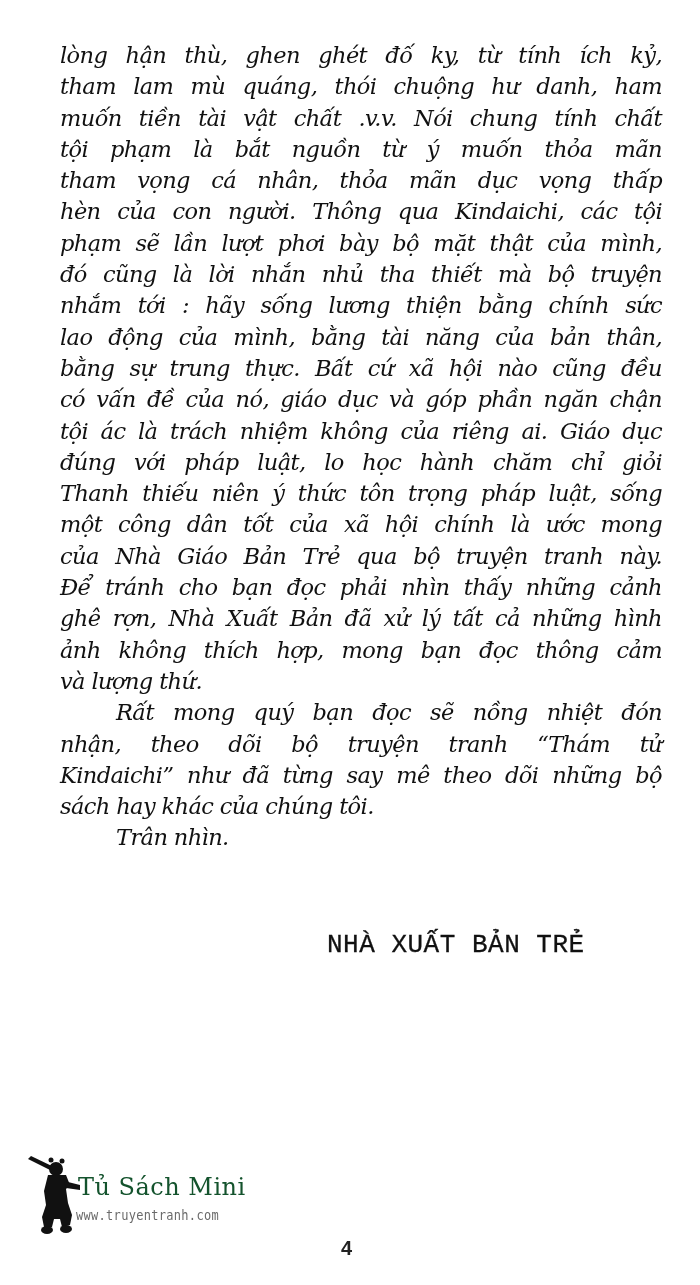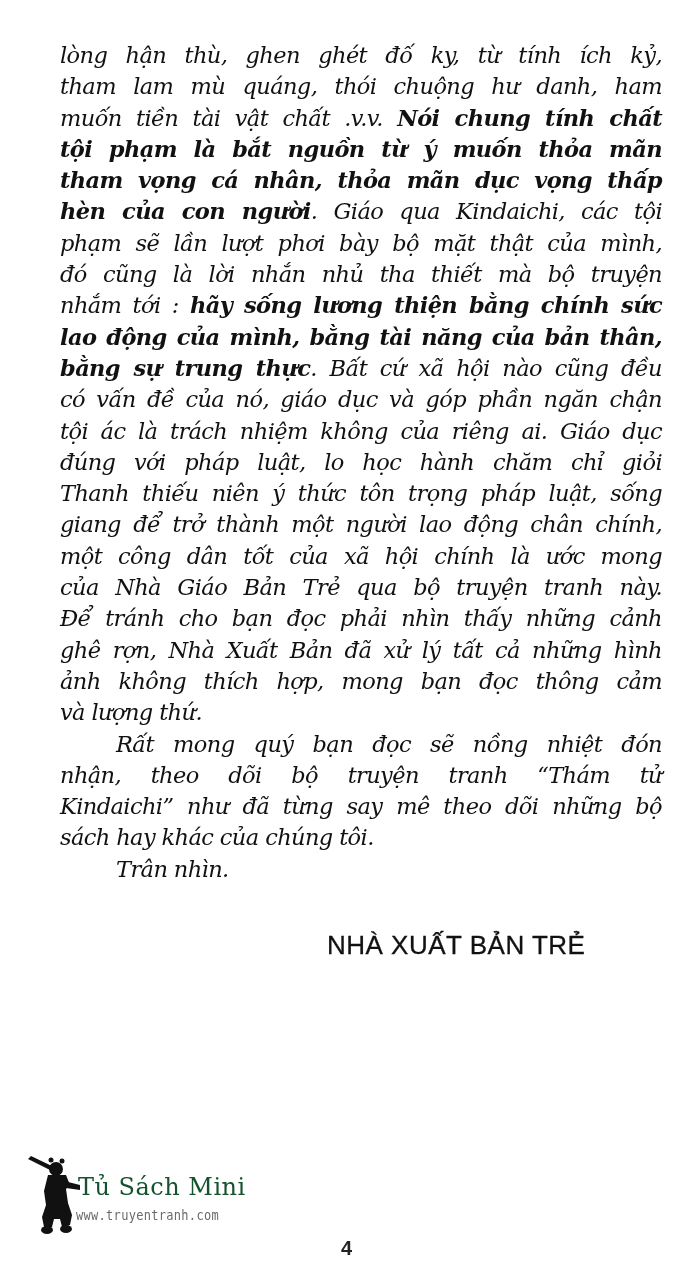--- a/index.html
+++ b/index.html
@@ -23,26 +23,26 @@
       letter-spacing: -0.6px;
     }
     .line {
       display: block;
       white-space: nowrap;
       text-align: justify;
       text-align-last: justify;
     }
     .line.last { text-align-last: left; }
     .line.indent { padding-left: 56px; }
-    .b { font-weight: bold; }
+    .b { font-weight: normal; }
     .signature {
       position: absolute;
       left: 327px;
       top: 930px;
-      font-family: Liberation Sans, sans-serif;
+      font-family: Liberation Mono, monospace;
       font-size: 26px;
       font-weight: normal;
       letter-spacing: 0.5px;
       color: #111;
       -webkit-text-stroke: 0.3px #111;
     }
     .logo {
       position: absolute;
       left: 26px;
       top: 1155px;
@@ -83,31 +83,30 @@
 </head>
 <body>
 
 <div class="page">
   <div class="body-text" id="body-text">
       <span class="line"><span>lòng hận thù, ghen ghét đố ky, từ tính ích kỷ,</span></span>
       <span class="line"><span>tham lam mù quáng, thói chuộng hư danh, ham</span></span>
       <span class="line"><span>muốn tiền tài vật chất .v.v. </span><span class="b">Nói chung tính chất</span></span>
       <span class="line"><span class="b">tội phạm là bắt nguồn từ ý muốn thỏa mãn</span></span>
       <span class="line"><span class="b">tham vọng cá nhân, thỏa mãn dục vọng thấp</span></span>
-      <span class="line"><span class="b">hèn của con người</span><span>. Giáo qua Kindaichi, các tội</span></span>
+      <span class="line"><span class="b">hèn của con người</span><span>. Thông qua Kindaichi, các tội</span></span>
       <span class="line"><span>phạm sẽ lần lượt phơi bày bộ mặt thật của mình,</span></span>
       <span class="line"><span>đó cũng là lời nhắn nhủ tha thiết mà bộ truyện</span></span>
       <span class="line"><span>nhắm tới : </span><span class="b">hãy sống lương thiện bằng chính sức</span></span>
       <span class="line"><span class="b">lao động của mình, bằng tài năng của bản thân,</span></span>
       <span class="line"><span class="b">bằng sự trung thực</span><span>. Bất cứ xã hội nào cũng đều</span></span>
       <span class="line"><span>có vấn đề của nó, giáo dục và góp phần ngăn chận</span></span>
       <span class="line"><span>tội ác là trách nhiệm không của riêng ai. Giáo dục</span></span>
       <span class="line"><span>đúng với pháp luật, lo học hành chăm chỉ giỏi</span></span>
       <span class="line"><span>Thanh thiếu niên ý thức tôn trọng pháp luật, sống</span></span>
-      <span class="line"><span>giang để trở thành một người lao động chân chính,</span></span>
       <span class="line"><span>một công dân tốt của xã hội chính là ước mong</span></span>
       <span class="line"><span>của Nhà Giáo Bản Trẻ qua bộ truyện tranh này.</span></span>
       <span class="line"><span>Để tránh cho bạn đọc phải nhìn thấy những cảnh</span></span>
       <span class="line"><span>ghê rợn, Nhà Xuất Bản đã xử lý tất cả những hình</span></span>
       <span class="line"><span>ảnh không thích hợp, mong bạn đọc thông cảm</span></span>
       <span class="line last"><span>và lượng thứ.</span></span>
       <span class="line indent"><span>Rất mong quý bạn đọc sẽ nồng nhiệt đón</span></span>
       <span class="line"><span>nhận, theo dõi bộ truyện tranh “Thám tử</span></span>
       <span class="line"><span>Kindaichi” như đã từng say mê theo dõi những bộ</span></span>
       <span class="line last"><span>sách hay khác của chúng tôi.</span></span>

